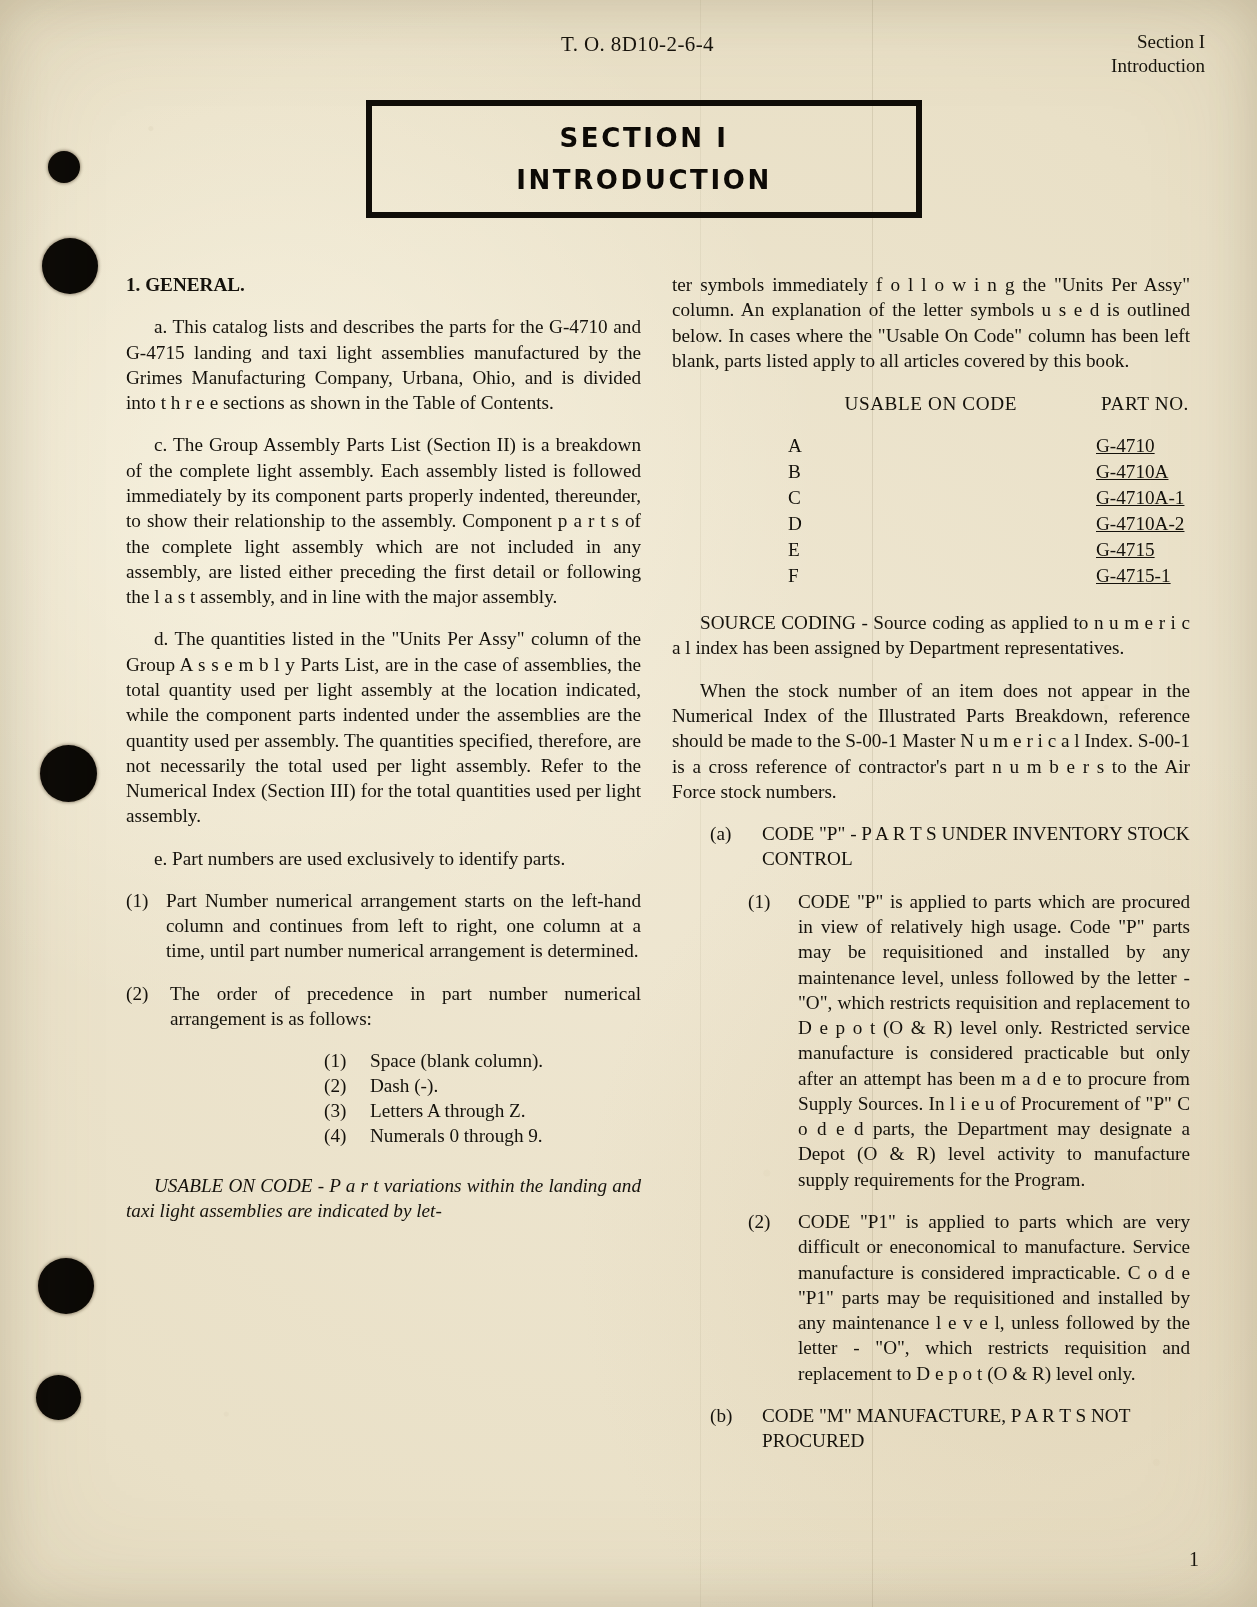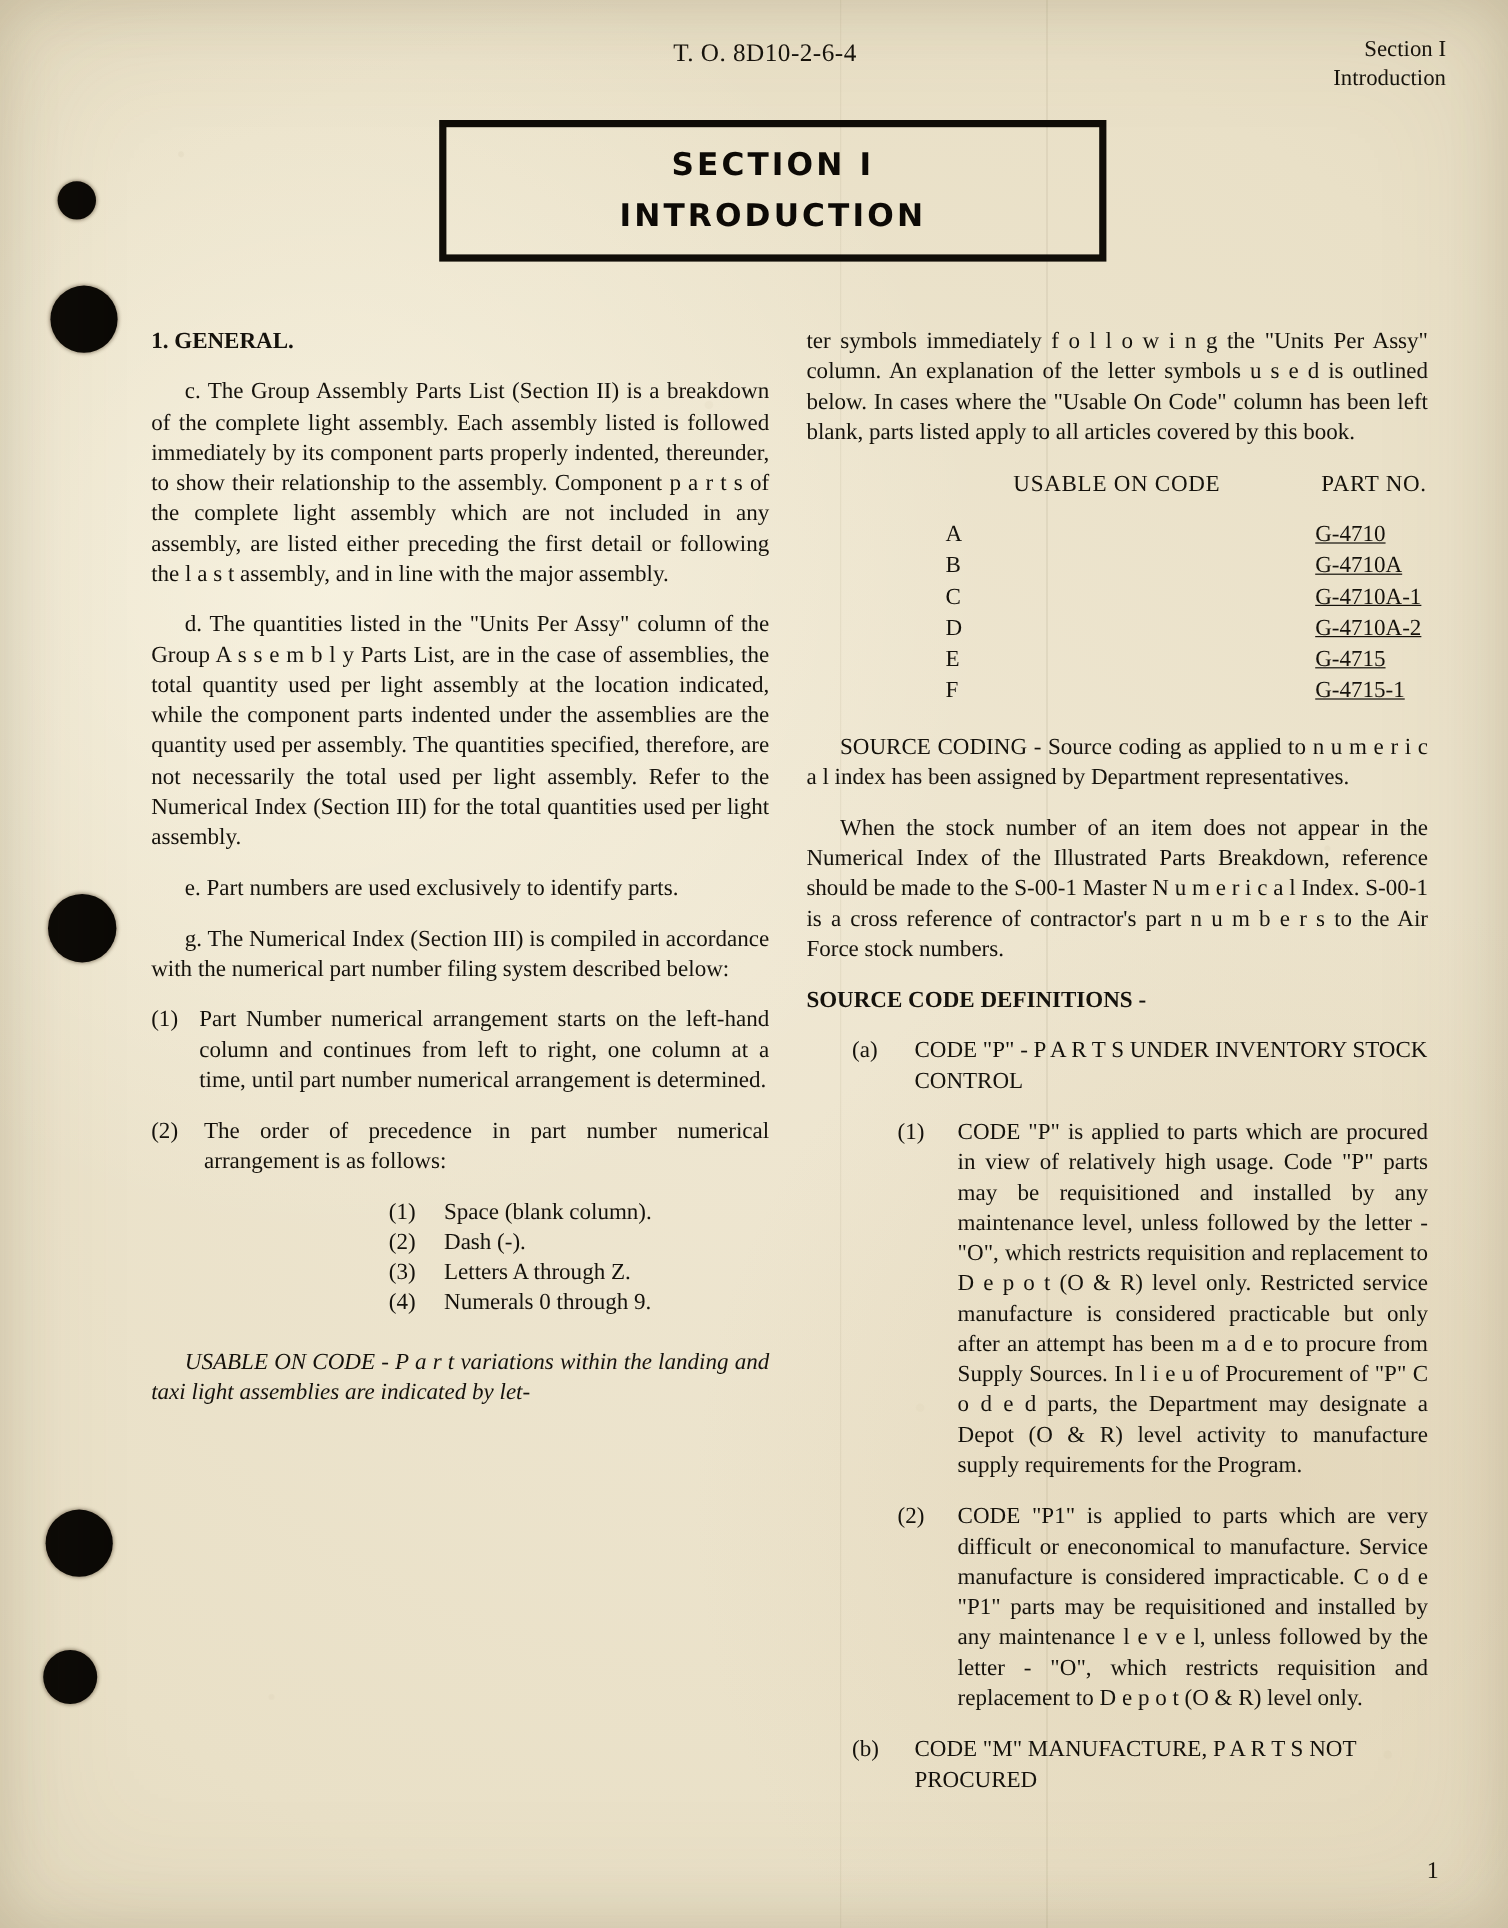--- a/index.html
+++ b/index.html
@@ -198,24 +198,24 @@
   </div>
 
   <div class="titlebox">
     <div class="line">SECTION I</div>
     <div class="line">INTRODUCTION</div>
   </div>
 
   <div class="col col-left">
 
     <p class="heading">1.  GENERAL.</p>
+    <p class="indent">a.  This catalog lists and describes the parts for the G-4710 and G-4715 landing and taxi light assemblies manufactured by the Grimes Manufacturing Company, Urbana, Ohio, and is divided into t h r e e  sections as shown in the Table of Contents.</p>
     <p class="indent">c.  The Group Assembly Parts List (Section II) is a breakdown of the complete light assembly.  Each assembly listed is followed immediately by its component parts properly indented, thereunder, to show their relationship to the assembly.  Component p a r t s of the complete light assembly which are not included in any assembly,  are listed either preceding the first detail or following the l a s t  assembly, and in line with the major assembly.</p>
     <p class="indent">d.  The quantities listed in the "Units Per Assy" column of the Group A s s e m b l y  Parts List, are in the case of assemblies,  the total quantity used per light assembly at the location indicated, while the component parts indented under the assemblies are the quantity used per assembly.  The quantities specified, therefore,  are not necessarily the total used per light assembly.  Refer to the Numerical Index (Section III) for the total quantities used per light assembly.</p>
     <p class="indent">e.  Part numbers are used exclusively to identify parts.</p>
-    <p class="indent">g.  The Numerical Index (Section III) is compiled in accordance with the numerical part number filing system described below:</p>
 
     <div class="hang" style="padding-left:0;">
       <span class="marker" style="width:40px;">(1)</span>
       <span class="body">Part Number numerical arrangement starts on the left-hand column and continues from left to right, one column at a time,  until part number numerical arrangement is determined.</span>
     </div>
 
     <div class="hang" style="padding-left:0;margin-bottom:0;">
       <span class="marker" style="width:44px;">(2)</span>
       <span class="body">The order of precedence in part number numerical arrangement is as follows:</span>
     </div>
@@ -276,21 +276,20 @@
         </tr>
         <tr>
           <td class="c1">F</td>
           <td class="c2">G-4715-1</td>
         </tr>
       </tbody>
     </table>
 
     <p class="indent">SOURCE CODING - Source coding as applied to n u m e r i c a l  index has been assigned by Department representatives.</p>
     <p class="indent">When the stock number of an item does not appear in the Numerical Index of the Illustrated Parts Breakdown, reference should be made to the S-00-1 Master N u m e r i c a l  Index.  S-00-1 is a cross reference of contractor's part n u m b e r s  to the Air Force stock numbers.</p>
-    <p class="heading">SOURCE CODE DEFINITIONS -</p>
 
     <div class="hang lvl-a">
       <span class="marker">(a)</span>
       <span class="body" style="text-align:left;">CODE "P" - P A R T S  UNDER INVENTORY STOCK CONTROL</span>
     </div>
 
     <div class="hang lvl-1">
       <span class="marker">(1)</span>
       <span class="body">CODE "P" is applied to parts which are procured in view of relatively high usage.  Code "P" parts may be requisitioned and installed by any maintenance level, unless followed by the letter - "O", which restricts requisition and replacement to D e p o t  (O &amp; R) level only.  Restricted service manufacture is considered practicable but only after an attempt has been m a d e  to procure from Supply Sources.  In l i e u  of Procurement of "P" C o d e d parts,  the Department may designate a Depot (O &amp; R) level activity to manufacture supply requirements for the Program.</span>
     </div>

